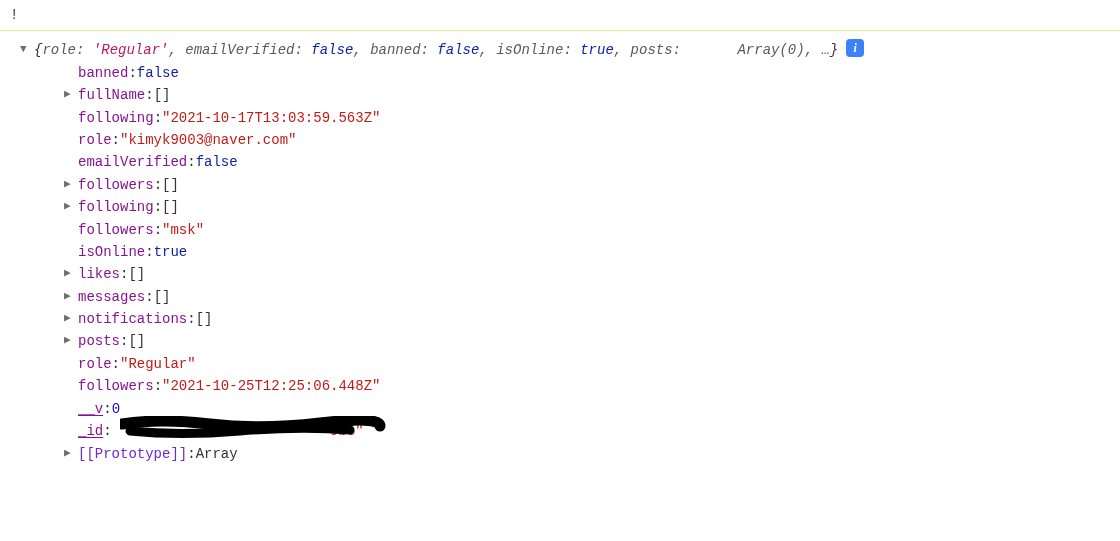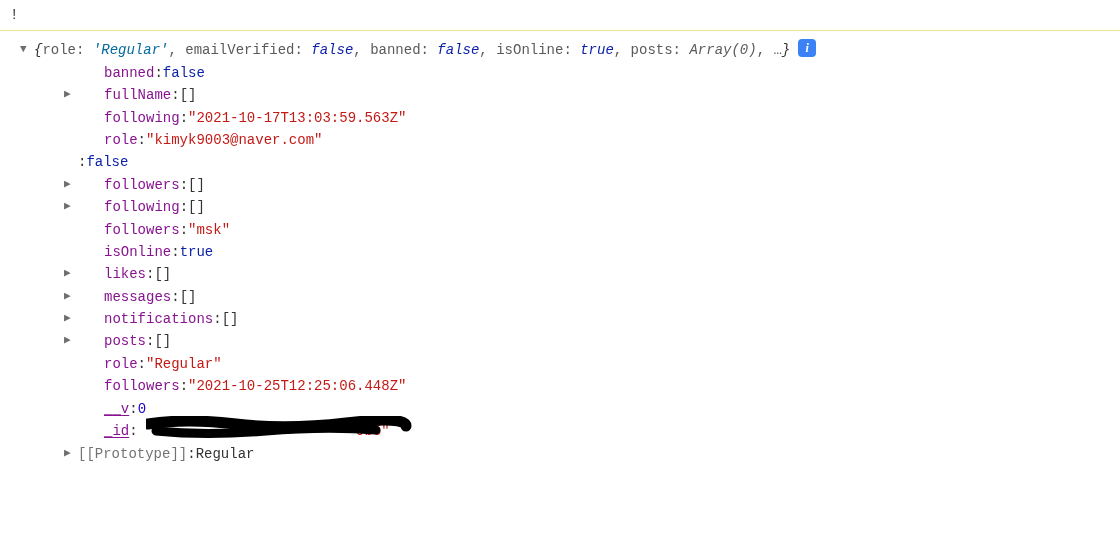--- a/index.html
+++ b/index.html
@@ -36,45 +36,46 @@
     }
     .no-arrow {
       display: inline-block;
       width: 14px;
     }
     .indent {
       padding-left: 44px;
     }
     .key {
       color: #881391;
-      margin-left: 26px;
     }
     .string {
       color: #c41a16;
     }
     .number {
       color: #1c00cf;
     }
     .bool {
       color: #0d22aa;
     }
     .summary-key {
       color: #5a5a5a;
+      font-style: italic;
     }
     .summary-str {
-      color: #0369a1;
+      color: #be185d;
       font-style: italic;
     }
     .summary-bool {
       color: #0d22aa;
       font-style: italic;
     }
     .summary-arr {
       color: #5a5a5a;
       font-style: italic;
+      margin-left: 48px;
     }
     .brace {
       color: #333;
     }
     .punct {
       color: #333;
     }
     .italic {
       font-style: italic;
     }
@@ -103,21 +104,21 @@
       display: inline-block;
       vertical-align: middle;
     }
     .redact svg {
       position: absolute;
       top: -4px;
       left: 0;
       pointer-events: none;
     }
     .proto {
-      color: #737373;
+      color: #6d28d9;
     }
   </style>
 </head>
 <body>
 
 <div class="warning-bar">
   <span>!</span>
 </div>
 
 <div class="console">
@@ -153,20 +154,21 @@
 
   <div class="row indent">
     <span class="no-arrow"></span>
     <span class="key">role</span>
       <span class="punct">: </span>
       <span class="string">"kimyk9003@naver.com"</span>
   </div>
 
   <div class="row indent">
     <span class="no-arrow"></span>
+    <span class="key">emailVerified</span>
       <span class="punct">: </span>
       <span class="bool">false</span>
   </div>
 
   <div class="row indent">
     <span class="arrow">▶</span>
     <span class="key">followers</span>
       <span class="punct">: </span>
       <span class="punct">[]</span>
   </div>
@@ -252,16 +254,16 @@
           <path d="M 10 15 Q 60 20, 120 15 T 230 14" stroke="#000" stroke-width="9" fill="none" stroke-linecap="round"></path>
         </svg>
       </span><span class="string">9b5"</span>
     </span>
   </div>
 
   <div class="row indent">
     <span class="arrow">▶</span>
     <span class="proto">[[Prototype]]</span>
       <span class="punct">: </span>
-      <span class="punct">Regular</span>
+      <span class="punct">Array</span>
   </div>
 
 </div>
 
 </body></html>

